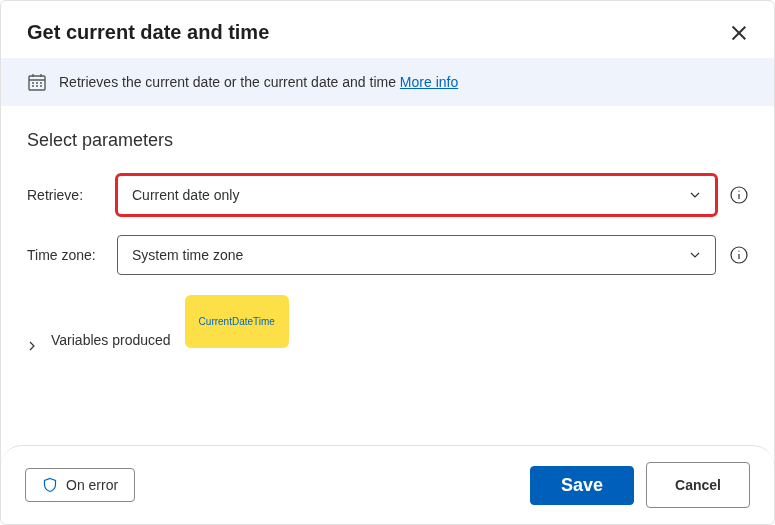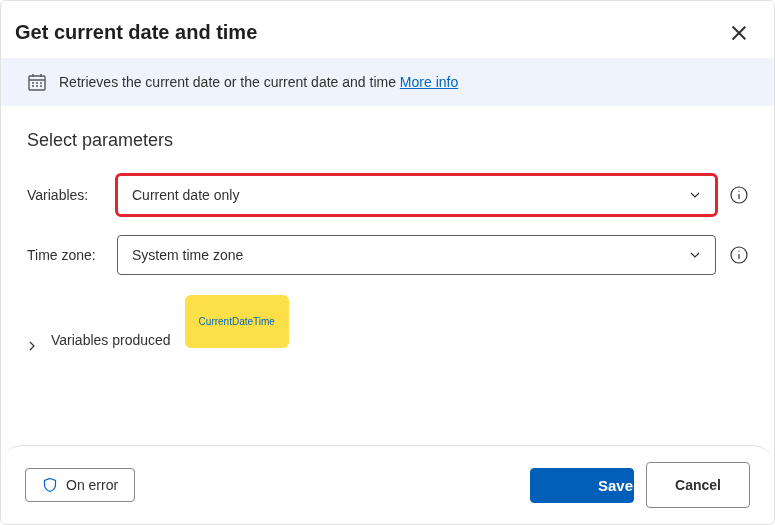--- a/index.html
+++ b/index.html
@@ -16,21 +16,21 @@
       height: 525px;
       position: relative;
       border: 1px solid #e1e1e1;
       border-radius: 6px;
       overflow: hidden;
     }
     .dialog-header {
       display: flex;
       align-items: center;
       justify-content: space-between;
-      padding: 20px 26px 14px 14px;
+      padding: 20px 26px 14px 26px;
     }
     .dialog-title {
       font-size: 20px;
       font-weight: 600;
       color: #201f1e;
     }
     .close-x {
       width: 18px;
       height: 18px;
       cursor: pointer;
@@ -176,22 +176,22 @@
       height: 16px;
     }
     .footer-spacer { flex: 1; }
     .primary-btn {
       background: #005fb8;
       color: #fff;
       border: 1px solid #005fb8;
       border-radius: 4px;
       padding: 8px 0;
       width: 104px;
-      text-align: right;
-      font-size: 15px;
+      text-align: center;
+      font-size: 18px;
       font-weight: 600;
       cursor: pointer;
       margin-right: 12px;
     }
     .secondary-btn {
       background: #fff;
       color: #323130;
       border: 1px solid #8a8886;
       border-radius: 4px;
       padding: 14px 0;
@@ -229,21 +229,21 @@
     <span>Retrieves the current date or the current date and time</span>
     <span> </span>
     <span class="more-link">More info</span>
   </div>
 </div>
 
 <div class="content">
   <div class="section-title">Select parameters</div>
 
   <div class="param-row">
-    <div class="param-label">Variables:</div>
+    <div class="param-label">Retrieve:</div>
     <div class="select-wrap">
       <div class="select-box highlighted">
         <span>Current date only</span>
         <span class="chevron">
           <svg viewBox="0 0 12 12" fill="none" stroke="#323130" stroke-width="1.2">
               <polyline points="2,4 6,8 10,4"></polyline>
             </svg>
         </span>
       </div>
     </div>

